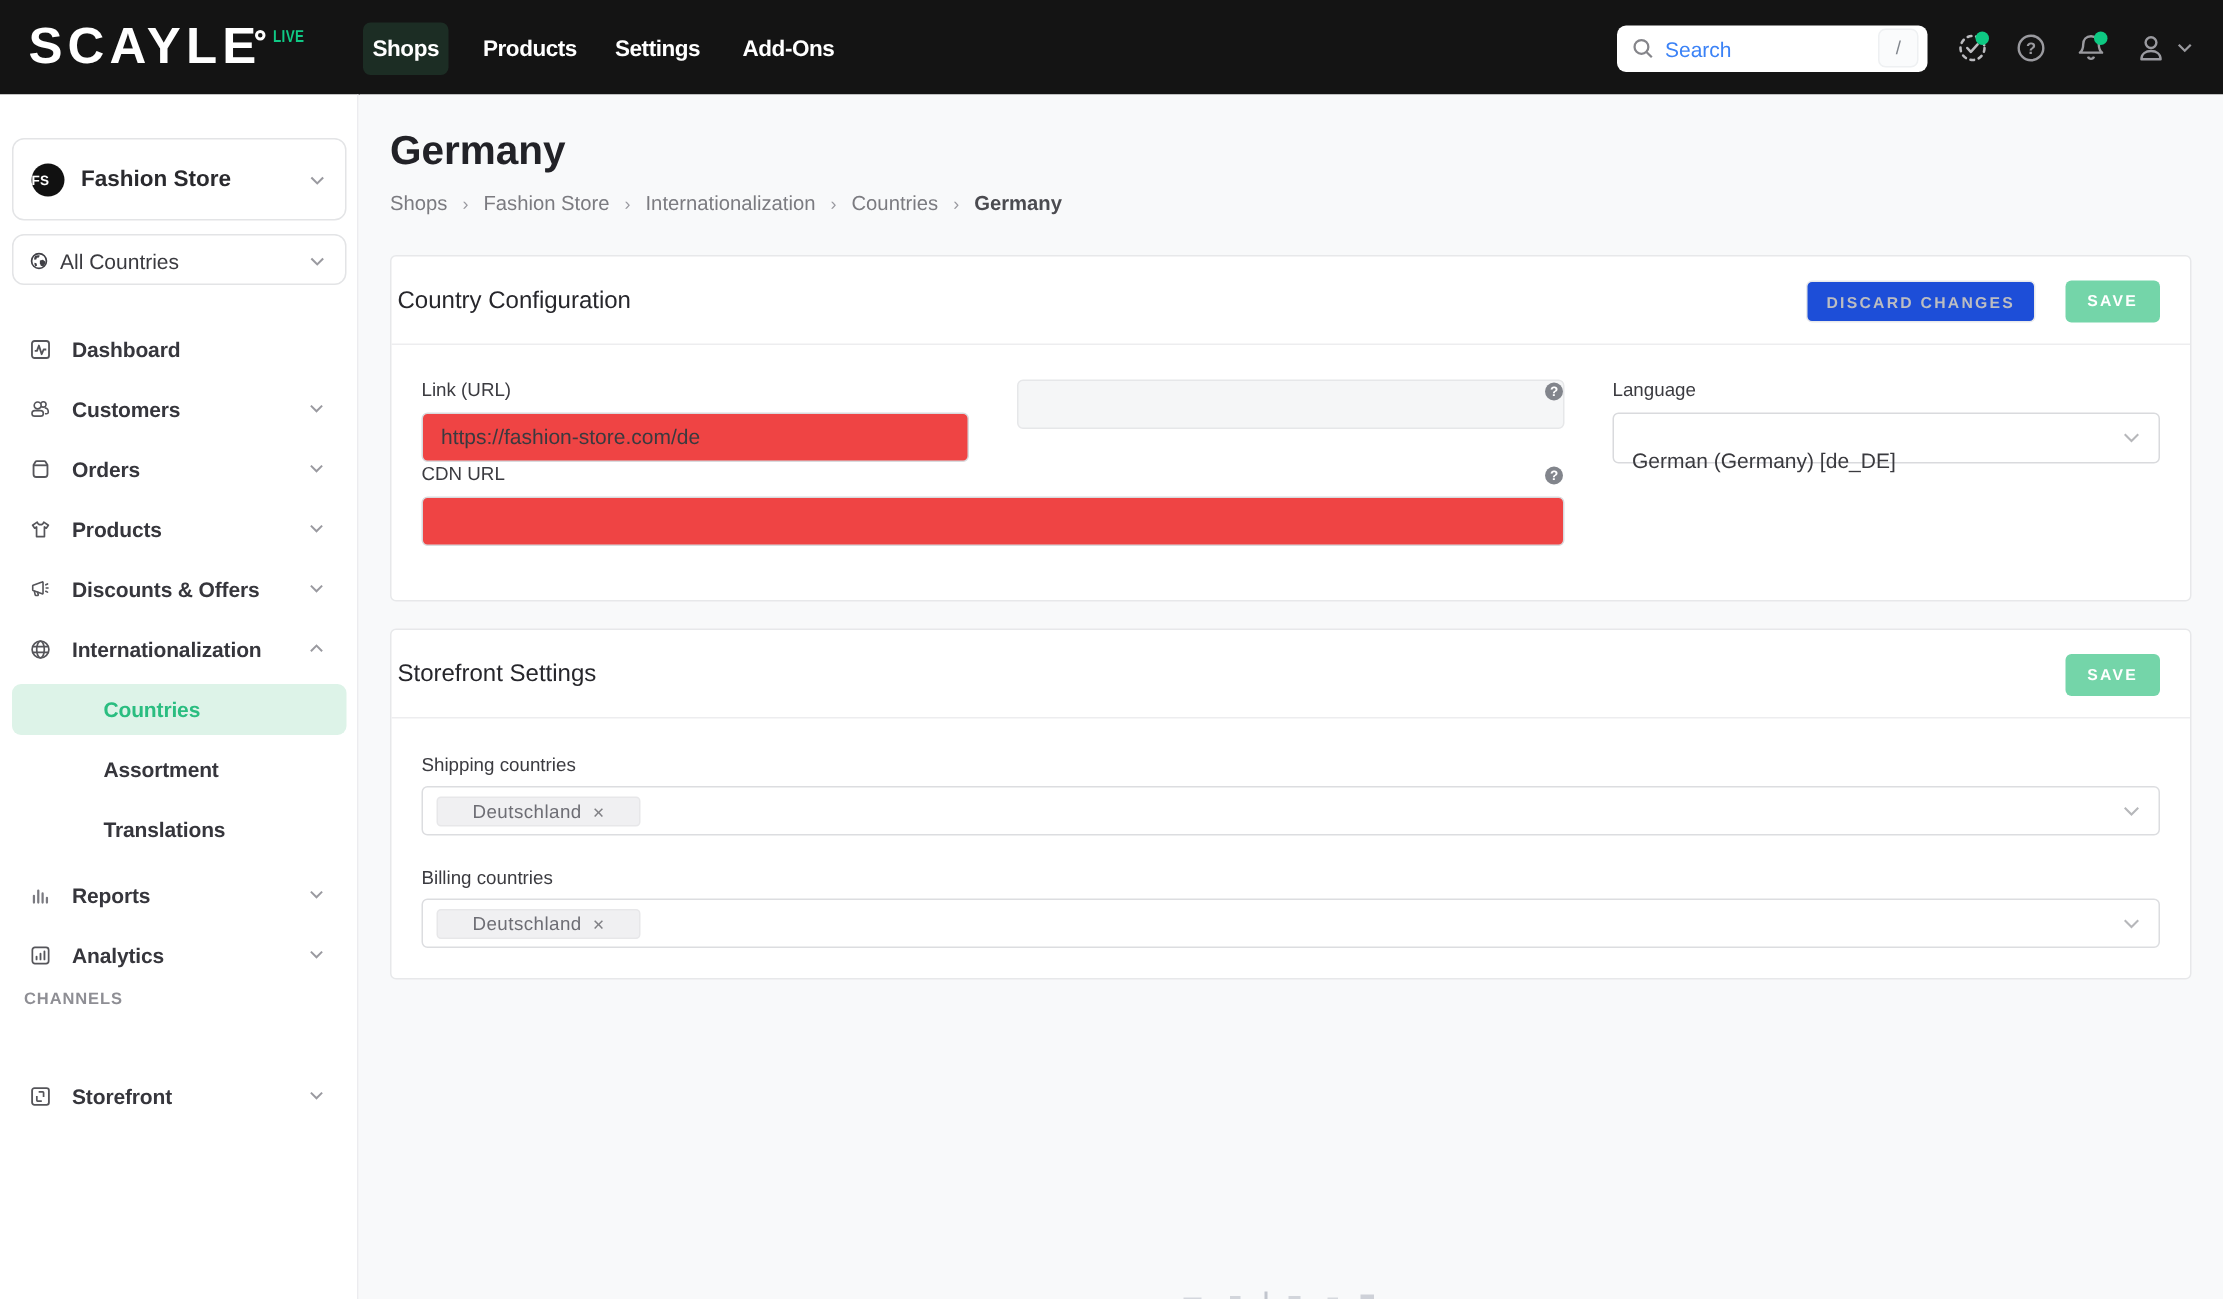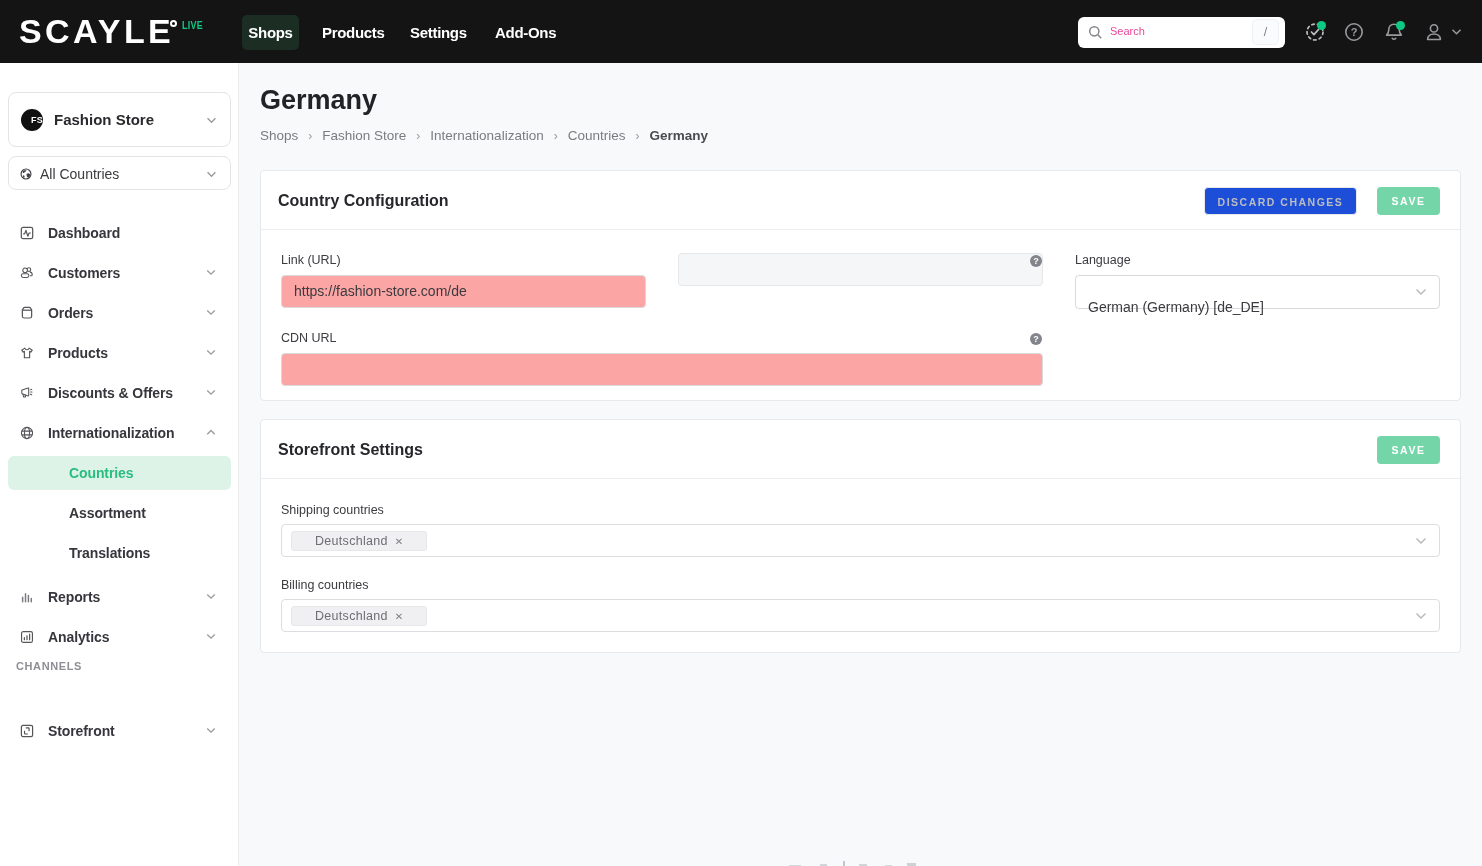--- a/index.html
+++ b/index.html
@@ -10,31 +10,31 @@
 .topbar { position:absolute; left:0; top:0; width:1482px; height:63px; background:#141414; }
 .logo { position:absolute; left:19px; top:0; height:63px; line-height:63px; color:#fff; font-size:34px; font-weight:bold; letter-spacing:3.4px; }
 .logo-dot { position:absolute; left:170px; top:20px; width:7px; height:7px; border:2px solid #fff; border-radius:50%; }
 .logo-live { position:absolute; left:182px; top:19px; color:#10c985; font-size:11.5px; font-weight:bold; letter-spacing:0.3px; transform:scaleX(0.78); transform-origin:left top; }
 .nav { position:absolute; left:0; top:15px; }
 .nav a { position:absolute; }
 .nav a { display:block; white-space:nowrap; height:35px; line-height:35px; color:#fff; font-size:15px; letter-spacing:-0.3px; font-weight:bold; text-decoration:none; border-radius:5px; }
 .nav a.active { background:#1c2d24; }
 .search { position:absolute; left:1078px; top:17px; width:207px; height:31px; background:#fff; border-radius:6px; }
 .search svg { position:absolute; left:10px; top:8px; }
-.search .ph { position:absolute; left:32px; top:8px; font-size:11px; color:#ec4899; }
+.search .ph { position:absolute; left:32px; top:8px; font-size:14px; color:#3b82f6; }
 .search .key { position:absolute; right:6px; top:2px; width:27px; height:26px; border:1px solid #eef0f2; border-radius:5px; color:#80858c; font-size:12.5px; text-align:center; line-height:25px; background:#fafbfc; }
 .tbicon { position:absolute; top:21px; }
 .tbdot { position:absolute; width:9px; height:9px; border-radius:50%; background:#0ec983; }
 
 
 .sidebar { position:absolute; left:0; top:63px; width:239px; height:803px; background:#fff; border-right:1px solid #ececef; }
 .selbox { position:absolute; left:8px; width:223px; background:#fff; border:1px solid #e3e4e6; border-radius:8px; }
 .selbox.shop { top:29px; height:55px; }
 .selbox.country { top:93px; height:34px; }
-.fsavatar { position:absolute; left:12px; top:16px; width:22px; height:22px; border-radius:50%; background:#111; color:#fff; font-size:9px; font-weight:bold; text-align:right; line-height:22px; letter-spacing:0.2px; }
+.fsavatar { position:absolute; left:12px; top:16px; width:22px; height:22px; border-radius:50%; background:#111; color:#fff; font-size:9px; font-weight:bold; text-align:left; line-height:22px; letter-spacing:0.2px; }
 .shopname { position:absolute; left:45px; top:18px; font-size:15px; font-weight:bold; color:#2a2a2e; }
 .countryname { position:absolute; left:31px; top:9px; font-size:14px; color:#3a3a3f; }
 .chev { stroke:#9a9aa0; stroke-width:1.6; fill:none; }
 .menu { position:absolute; left:0; top:150px; width:239px; }
 .mi { position:relative; height:40px; }
 .mi .ic { position:absolute; left:20px; top:13px; width:14px; height:14px; }
 .mi .lb { position:absolute; left:48px; top:12px; font-size:14px; color:#36363c; font-weight:bold; letter-spacing:-0.1px; }
 .mi .cv { position:absolute; right:23px; top:16px; }
 .sub { position:relative; height:40px; }
 .sub .lb { position:absolute; left:69px; top:12px; font-size:14px; color:#36363c; font-weight:bold; letter-spacing:-0.1px; }
@@ -46,31 +46,31 @@
 .content { position:absolute; left:240px; top:63px; width:1242px; height:803px; background:#f8f9fa; }
 h1 { position:absolute; left:20px; top:22px; font-size:27px; font-weight:bold; color:#222227; }
 .crumbs { position:absolute; left:20px; top:65px; font-size:13.5px; color:#7b7b80; }
 .crumbs .sep { margin:0 10px; color:#9a9aa0; font-size:12px; }
 .crumbs .last { color:#4b4b50; font-weight:bold; }
 
 .card { position:absolute; left:20px; width:1201px; background:#fff; border:1px solid #e7e8ea; border-radius:4px; }
 .card1 { top:107px; height:231px; }
 .card2 { top:356px; height:234px; }
 .chead { position:relative; height:59px; border-bottom:1px solid #ededef; }
-.ctitle { position:absolute; left:17px; top:21px; font-size:16px; font-weight:bold; color:#26262b;text-align:right; }
+.ctitle { position:absolute; left:4px; top:21px; font-size:16px; font-weight:normal; color:#26262b;text-align:right; }
 .btn { position:absolute; top:16px; height:28px; border-radius:4px; font-size:10.5px; font-weight:bold; letter-spacing:1.5px; line-height:28px; text-align:center; }
 .btn.discard { right:103px; width:153px; background:#1d4ed8; border:1px solid #e8e9eb; color:#bcbdc1; }
 .btn.save { right:20px; width:63px; background:#74d5a9; color:#fff; }
 .cbody { position:relative; padding:23px 20px 0 20px; }
 .frow { display:flex; gap:32px; }
 .field { position:relative; width:365px; }
 .field.wide { width:762px; }
 .field label { display:block; font-size:12.5px; color:#3b3b40; margin-bottom:7px; height:15px; }
 .qmark { position:absolute; right:1px; top:2px; width:12px; height:12px; border-radius:50%; background:#82858c; color:#fff; font-size:9px; font-weight:bold; text-align:center; line-height:12px; }
-.input { width:100%; height:33px; border:1px solid #d9dadd; border-radius:4px; background:#fca5a5; font-size:14px; color:#3a3a3f; line-height:31px; padding:0 12px; }
+.input { width:100%; height:33px; border:1px solid #d9dadd; border-radius:4px; background:#ef4444; font-size:14px; color:#3a3a3f; line-height:31px; padding:0 12px; }
 .input.disabled { background:#f5f6f7; border-color:#e6e7e9; }
 .selectbox { position:relative; width:100%; height:33px; border:1px solid #d9dadd; border-radius:4px; background:#fff; font-size:14px; color:#3a3a3f; line-height:31px; padding:16px 12px; }
 .selectbox svg { position:absolute; right:12px; top:12px; }
 .mrow { margin-bottom:0; }
 .mlabel { font-size:12.5px; color:#3b3b40; height:15px; margin-bottom:6px; }
 .mselect { position:relative; width:1159px; height:33px; border:1px solid #dcdde0; border-radius:4px; background:#fff; }
 .mselect svg { position:absolute; right:12px; top:12px; }
 .tag { position:absolute; left:9px; top:6px; height:20px; background:#f0f0f2; border:1px solid #e7e7e9; border-radius:3px; font-size:12.5px; color:#6d6d74; letter-spacing:0.3px; line-height:18px; padding:0 23px; }
 .tag .x { margin-left:7px; color:#808085; font-size:10px; }
 </style>
@@ -266,21 +266,21 @@
             <div class="qmark">?</div>
           <div class="input disabled"></div>
         </div>
         <div class="field">
           <label>Language</label>
           <div class="selectbox">German (Germany) [de_DE]<svg width="12" height="8" viewBox="0 0 12 8">
                 <path d="M1.5 1.5 L6 6 L10.5 1.5" fill="none" stroke="#b6b7ba" stroke-width="1.4"></path>
               </svg></div>
         </div>
       </div>
-      <div class="frow" style="margin-top:22px">
+      <div class="frow" style="">
         <div class="field wide">
           <label>CDN URL</label>
             <div class="qmark">?</div>
           <div class="input"></div>
         </div>
       </div>
     </div>
   </div>
 
   <div class="card card2">

